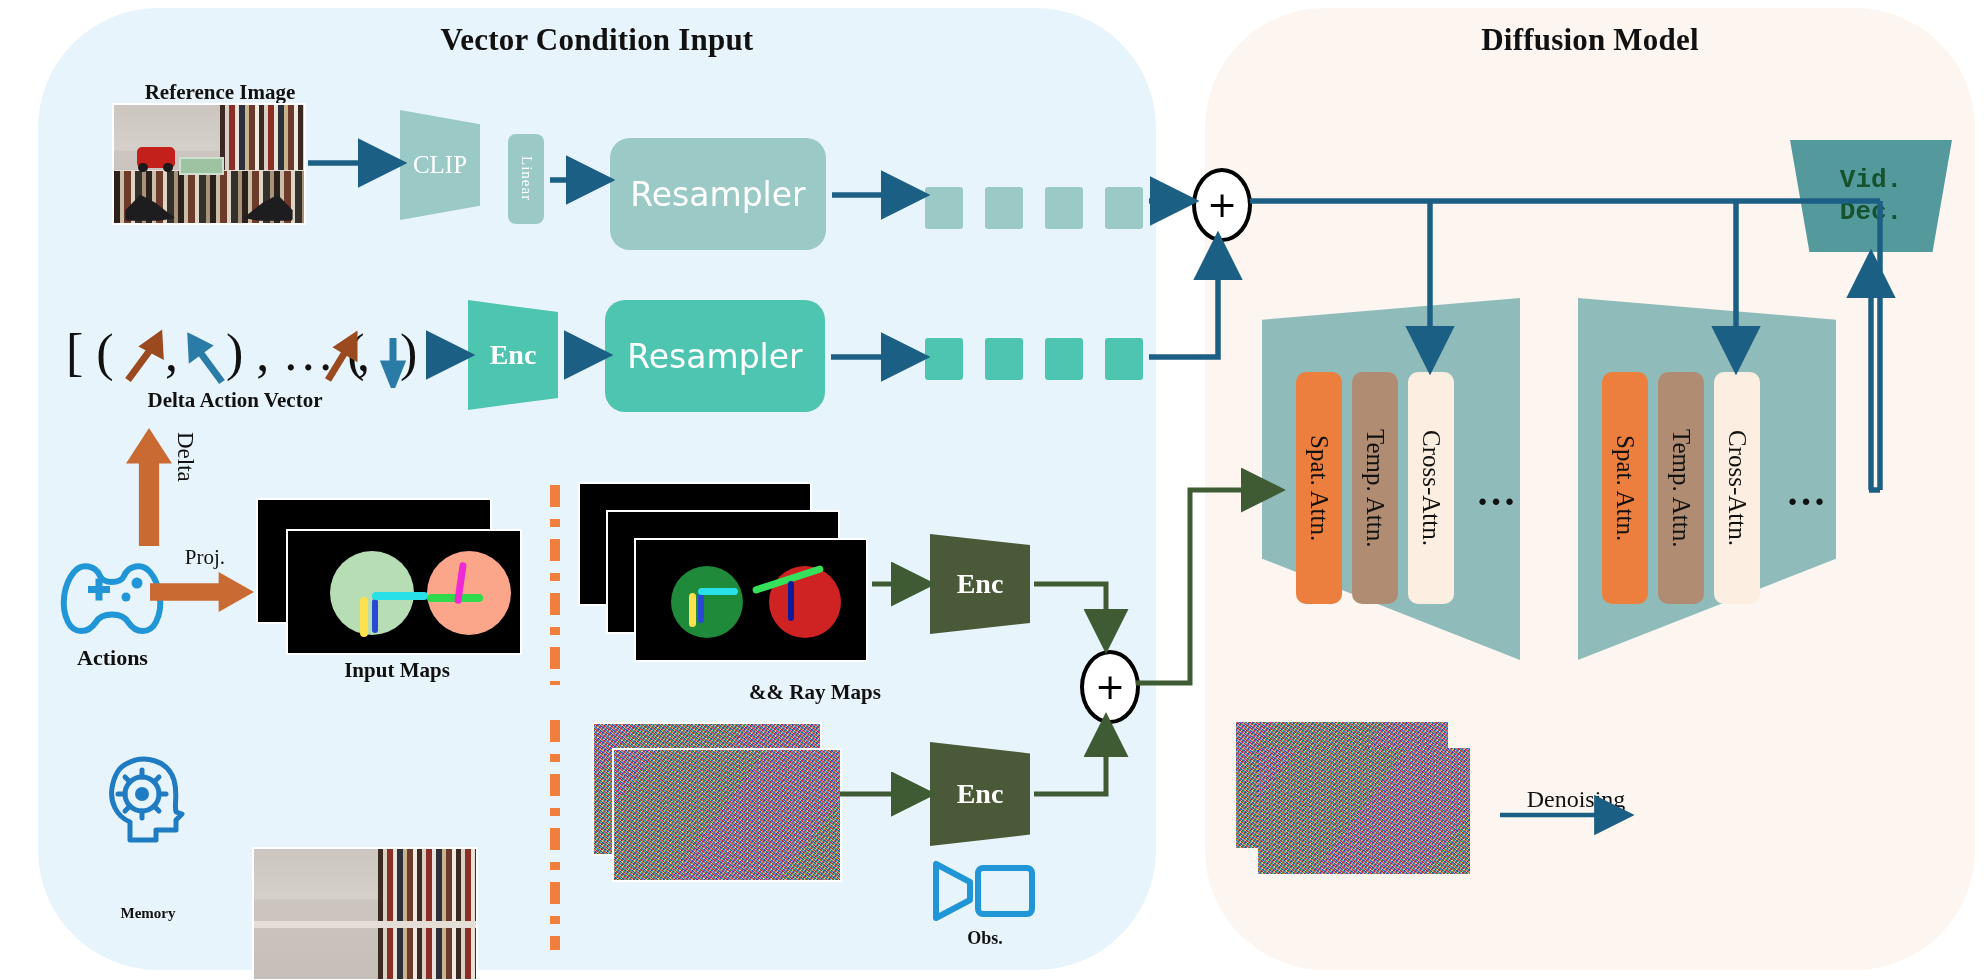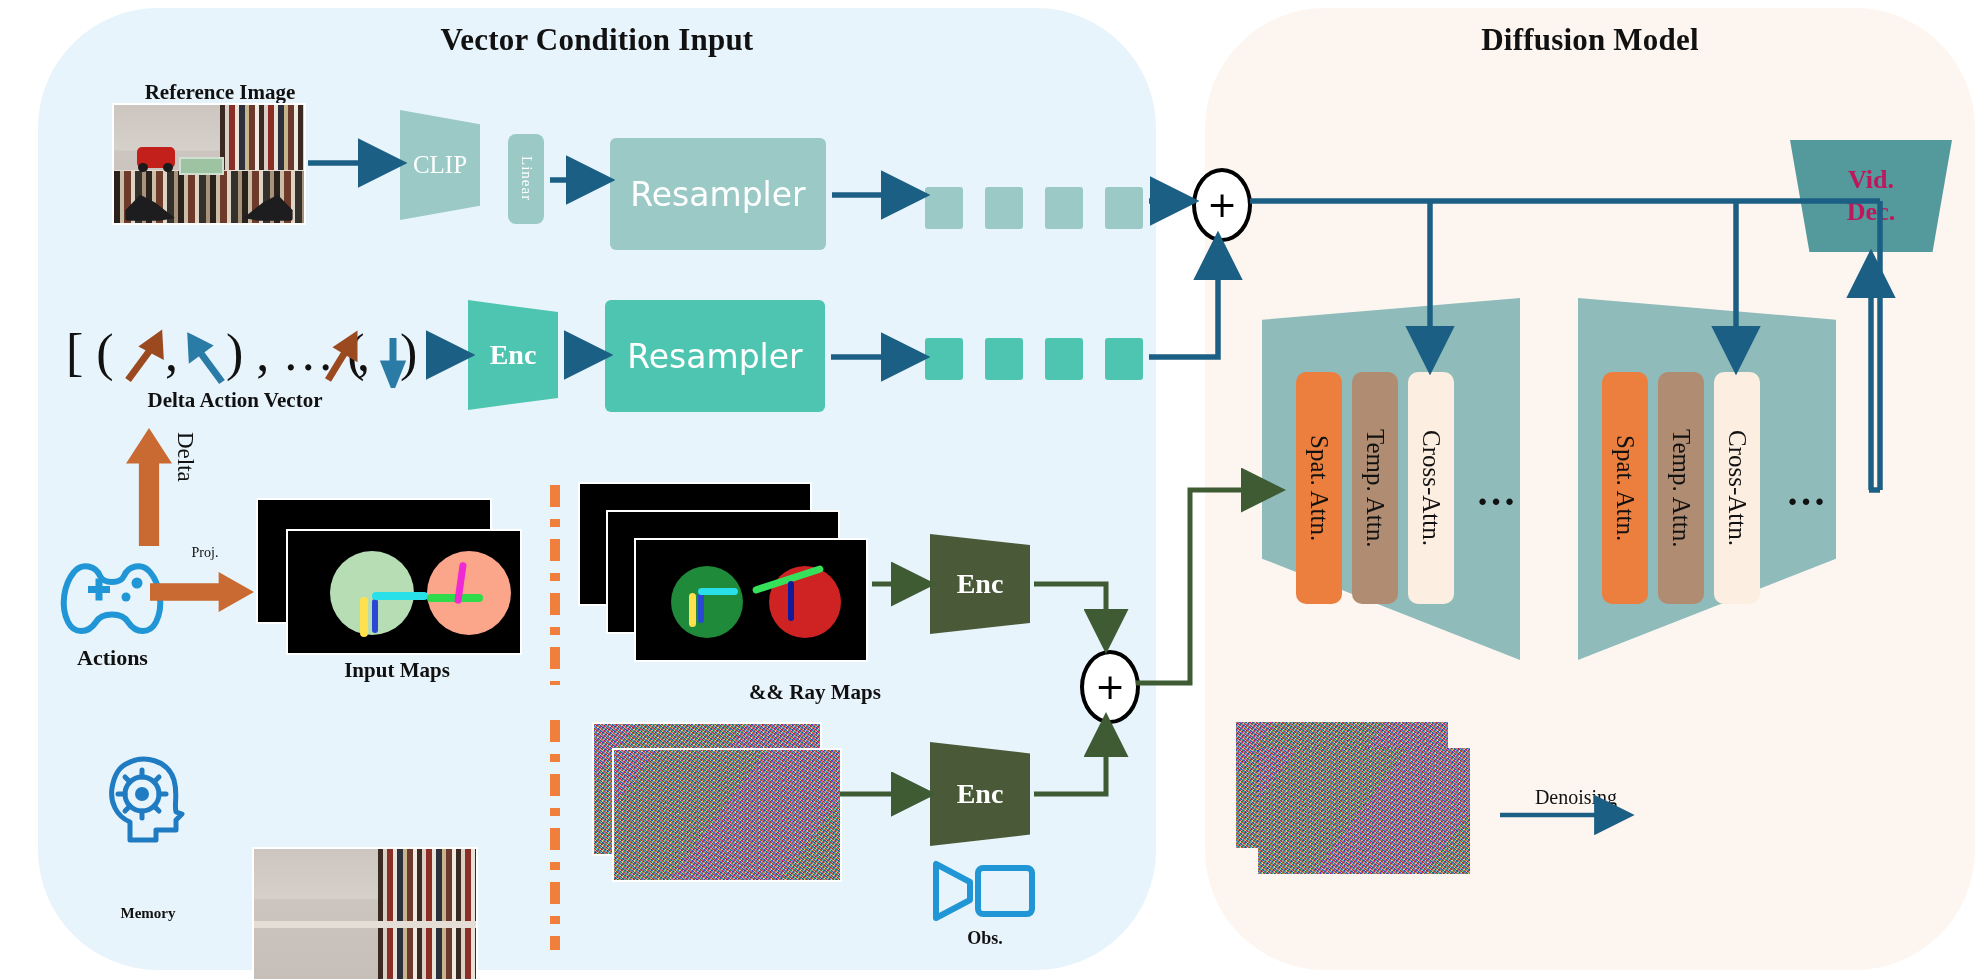--- a/index.html
+++ b/index.html
@@ -47,21 +47,21 @@
 
   
   .trap-r{
      clip-path:polygon(0 0,100% 13%,100% 87%,0 100%);}
   .trap-enc{clip-path:polygon(0 0,100% 11%,100% 89%,0 100%);}
   .trap-dec-down{
      clip-path:polygon(0 0,100% 0,88% 100%,12% 100%);}
   .unet-left{clip-path:polygon(0 6%,100% 0,100% 100%,0 72%);}
   .unet-right{clip-path:polygon(0 0,100% 6%,100% 72%,0 100%);}
 
-  .rounded-box{border-radius:6px;display:flex;align-items:center;justify-content:center;
+  .rounded-box{border-radius:20px;display:flex;align-items:center;justify-content:center;
      color:#fff;font-size:33px;font-family:"DejaVu Sans",sans-serif;}
   .token{border-radius:3px;}
 
   .vert-text{writing-mode:vertical-rl;text-orientation:mixed;}
 
   .attn-col{border-radius:10px;display:flex;align-items:center;justify-content:center;}
   .attn-col span{writing-mode:vertical-rl;text-orientation:mixed;font-size:25px;
      font-weight:normal;color:#111;font-family:"Liberation Serif",serif;white-space:nowrap;}
 
   .plus-node{border:4px solid #000;border-radius:50%;background:#fff;
@@ -156,21 +156,21 @@
              C108 24 112 46 104 62 C98 74 84 74 76 62 C70 52 50 52 44 62
              C36 74 22 74 16 62 C8 46 12 24 22 12 Z" fill="none" stroke="#2196d6" stroke-width="6" stroke-linejoin="round"></path>
     <rect x="36" y="26" width="22" height="7" fill="#2196d6"></rect>
     <rect x="43.5" y="18.5" width="7" height="22" fill="#2196d6"></rect>
     <circle cx="85" cy="23" r="5.5" fill="#2196d6"></circle>
     <circle cx="74" cy="37" r="4.5" fill="#2196d6"></circle>
   </svg>
 </div>
 <div class="abs lbl" style="left:40px;top:645px;width:145px;font-size:22px;text-align:center;">Actions</div>
 
-<div class="abs lbl-sm" style="left:150px;top:545px;width:110px;font-size:14px;">Proj.</div>
+<div class="abs lbl-sm" style="left:150px;top:545px;width:110px;font-size:21px;">Proj.</div>
 <div class="abs" style="left:150px;top:572px;width:104px;height:40px;background:#c96a33;
      clip-path:polygon(0 28%,66% 28%,66% 0,100% 50%,66% 100%,66% 72%,0 72%);"></div>
 
 <div class="abs" style="left:256px;top:498px;width:232px;height:122px;background:#000;border:2px solid #fff;"></div>
 <div class="abs" style="left:286px;top:529px;width:232px;height:122px;background:#000;border:2px solid #fff;overflow:hidden;">
   <div style="position:absolute;left:18%;top:16%;width:84px;height:84px;border-radius:50%;background:#b6ddb4;"></div>
   <div style="position:absolute;left:31%;top:54%;width:8px;height:40px;background:#ffe14d;border-radius:4px;"></div>
   <div style="position:absolute;left:36%;top:56%;width:6px;height:34px;background:#2a47d6;border-radius:3px;"></div>
   <div style="position:absolute;left:36%;top:50%;width:56px;height:8px;background:#29e0e8;border-radius:4px;"></div>
   <div style="position:absolute;left:60%;top:16%;width:84px;height:84px;border-radius:50%;background:#fba58b;"></div>
@@ -264,30 +264,30 @@
 <div class="abs attn-col" style="left:1658px;top:372px;width:46px;height:232px;background:#b08d72;">
     <span>Temp. Attn.</span>
   </div>
 <div class="abs attn-col" style="left:1714px;top:372px;width:46px;height:232px;background:#fdeee2;">
     <span>Cross-Attn.</span>
   </div>
 <div class="abs dots" style="left:1786px;top:468px;">…</div>
 
 <div class="abs trap-dec-down" style="left:1790px;top:140px;width:162px;height:112px;background:#54999c;"></div>
 <div class="abs" style="left:1790px;top:140px;width:162px;height:112px;display:flex;flex-direction:column;
-     align-items:center;justify-content:center;color:#be185d;font-size:26px;font-weight:bold;line-height:1.25;
-     font-family:Liberation Serif, serif;">
+     align-items:center;justify-content:center;color:#14532d;font-size:26px;font-weight:bold;line-height:1.25;
+     font-family:Liberation Mono, monospace;">
   <span>Vid.</span>
   <span>Dec.</span>
 </div>
 
 <div class="abs noisy" style="left:1236px;top:722px;width:212px;height:126px;"></div>
 <div class="abs noisy" style="left:1258px;top:748px;width:212px;height:126px;"></div>
 
-<div class="abs lbl-sm" style="left:1502px;top:786px;width:148px;font-size:20px;">Denoising</div>
+<div class="abs lbl-sm" style="left:1502px;top:786px;width:148px;font-size:24px;">Denoising</div>
 
 <svg class="ov" viewBox="0 0 1988 980">
   <defs>
     <marker id="ab" markerWidth="9" markerHeight="9" refX="6.2" refY="4.5" orient="auto">
       <path d="M0,0 L9,4.5 L0,9 z" fill="#1c5f84"></path>
     </marker>
     <marker id="ag" markerWidth="9" markerHeight="9" refX="6.2" refY="4.5" orient="auto">
       <path d="M0,0 L9,4.5 L0,9 z" fill="#3f5b34"></path>
     </marker>
   </defs>

